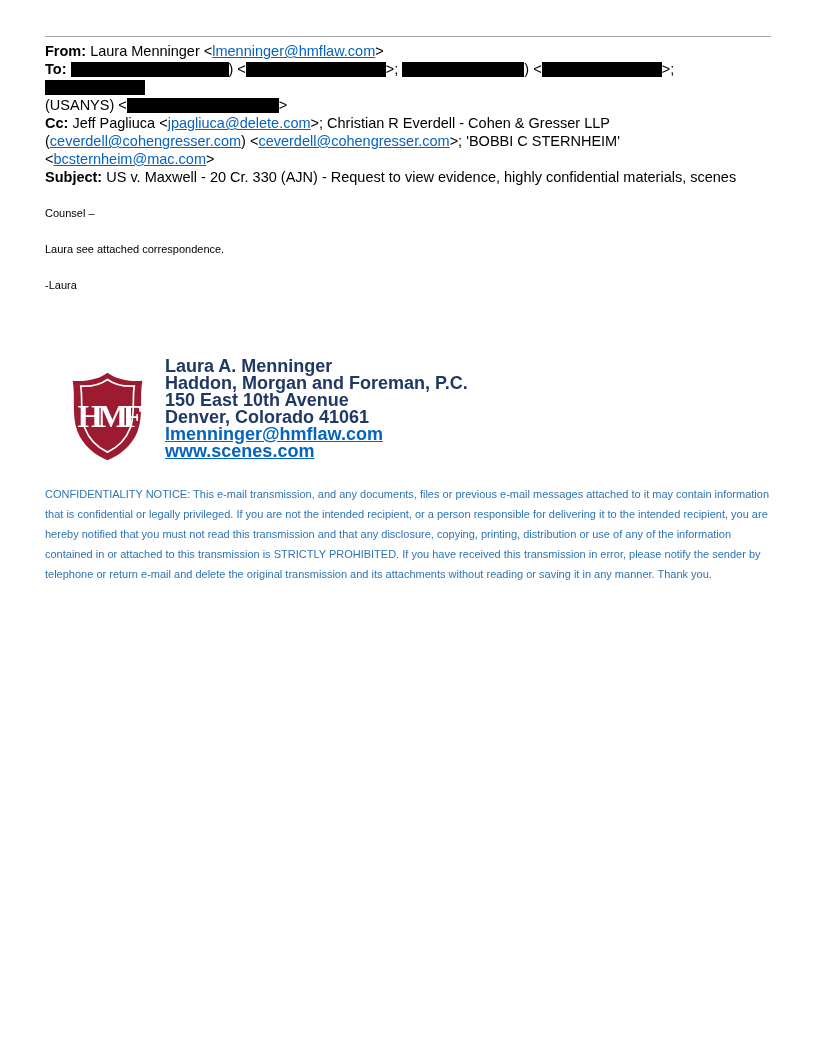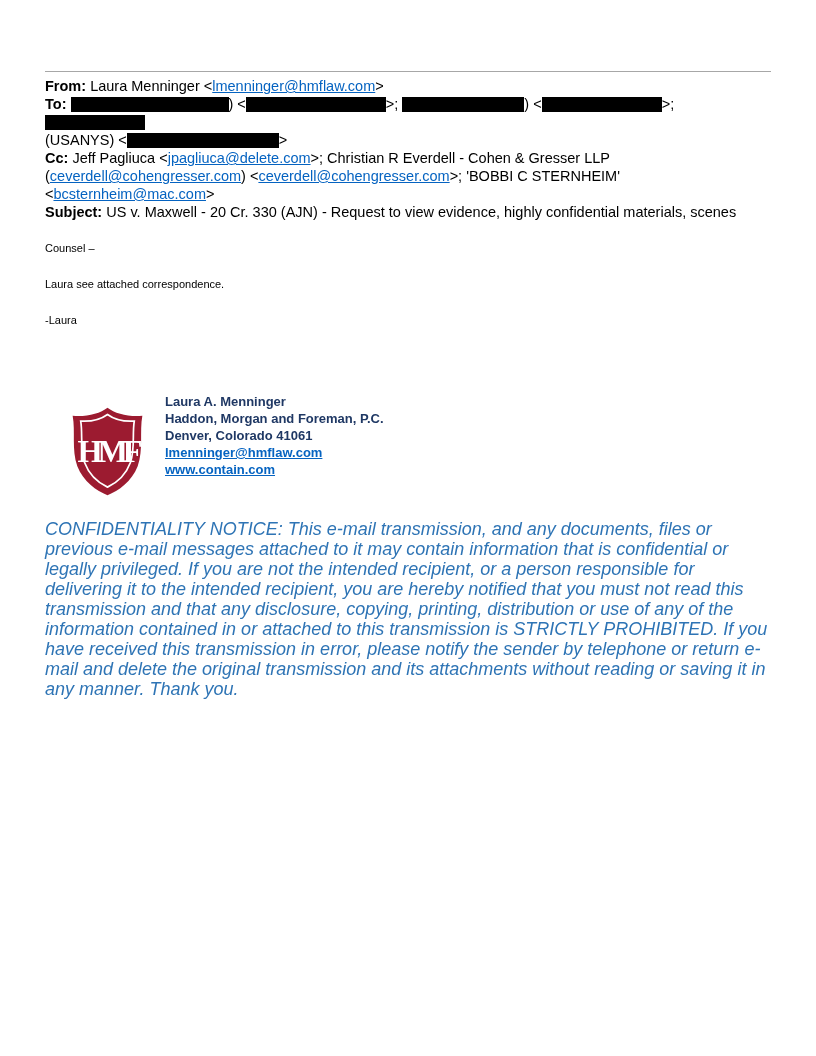--- a/index.html
+++ b/index.html
@@ -4,21 +4,21 @@
 <style>
   * { margin: 0; padding: 0; box-sizing: border-box; }
   html, body { background: #ffffff; }
   body {
     width: 816px;
     height: 1056px;
     font-family: "Liberation Sans", sans-serif;
     color: #000;
     overflow: hidden;
   }
-  .page { padding: 30px 45px 0 45px; margin-top: 35px; }
+  .page { padding: 30px 45px 0 45px; }
   .top-divider {
     border: none;
     border-top: 1px solid #a7a7a7;
     margin: 6px 0 5px 0;
   }
   .hline {
     font-size: 14.5px;
     line-height: 18px;
     color: #000;
   }
@@ -46,33 +46,32 @@
     align-items: flex-start;
   }
   .sig-logo {
     margin-left: 20px;
     margin-top: 12px;
     width: 85px;
     flex: 0 0 auto;
   }
   .sig-text {
     margin-left: 15px;
-    font-size: 13px;
+    font-size: 18px;
     font-weight: bold;
     line-height: 17px;
     color: #1F3864;
   }
   .sig-text a.lnk { font-weight: bold; }
   .notice {
     margin-top: 22px;
-    font-size: 18px;
+    font-size: 11px;
     line-height: 20px;
     color: #2E74B5;
     width: 726px;
-    font-style: italic;
   }
 </style>
 </head>
 <body>
 
 <div class="page">
 
   <hr class="top-divider">
 
   <div>
@@ -105,21 +104,22 @@
 
   <div class="sig">
     <svg class="sig-logo" viewBox="0 0 100 108" width="85" height="92" xmlns="http://www.w3.org/2000/svg">
       <path d="M50 3 C41 10 25 14 9 12.5 C12.5 31 7.5 52 14.5 72 C21.5 90 37 101 50 106 C63 101 78.5 90 85.5 72 C92.5 52 87.5 31 91 12.5 C75 14 59 10 50 3 Z" fill="#9C1B30"></path>
       <path d="M50 11 C42.5 16.5 30 19.5 18.5 18.8 C21 33.5 17.5 52 23 67.5 C28.8 83 40.5 92 50 96.5 C59.5 92 71.2 83 77 67.5 C82.5 52 79 33.5 81.5 18.8 C70 19.5 57.5 16.5 50 11 Z" fill="none" stroke="#ffffff" stroke-width="2"></path>
       <text x="50" y="67" text-anchor="middle" font-family="'Liberation Serif', serif" font-size="38" font-weight="bold" letter-spacing="-6" fill="#ffffff">HMF</text>
     </svg>
     <div class="sig-text">
       <div>Laura A. Menninger</div>
       <div>Haddon, Morgan and Foreman, P.C.</div>
+      <div>150 East 10th Avenue</div>
       <div>Denver, Colorado 41061</div>
       <div><a class="lnk">lmenninger@hmflaw.com</a></div>
-      <div><a class="lnk">www.contain.com</a></div>
+      <div><a class="lnk">www.scenes.com</a></div>
     </div>
   </div>
 
   <p class="notice">CONFIDENTIALITY NOTICE: This e-mail transmission, and any documents, files or previous e-mail messages attached to it may contain information that is confidential or legally privileged. If you are not the intended recipient, or a person responsible for delivering it to the intended recipient, you are hereby notified that you must not read this transmission and that any disclosure, copying, printing, distribution or use of any of the information contained in or attached to this transmission is STRICTLY PROHIBITED. If you have received this transmission in error, please notify the sender by telephone or return e-mail and delete the original transmission and its attachments without reading or saving it in any manner. Thank you.</p>
 
 </div>
 
 </body></html>

